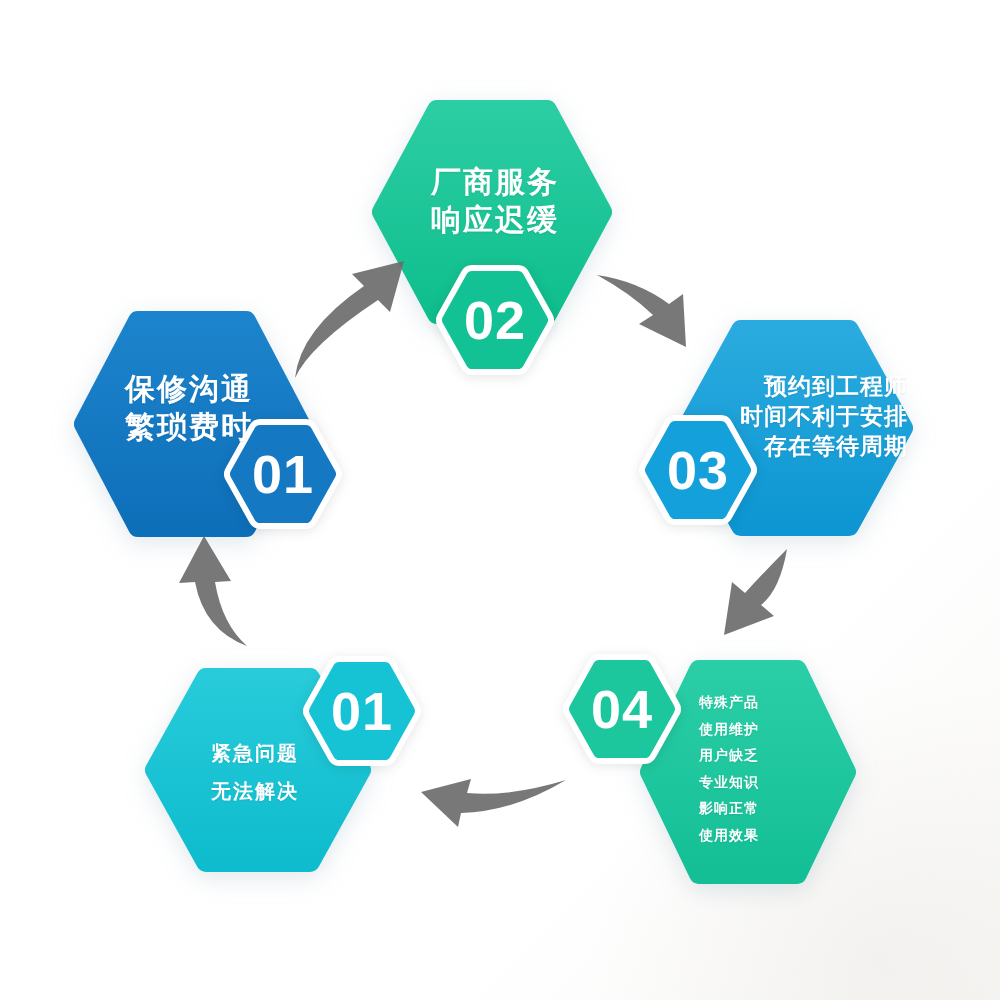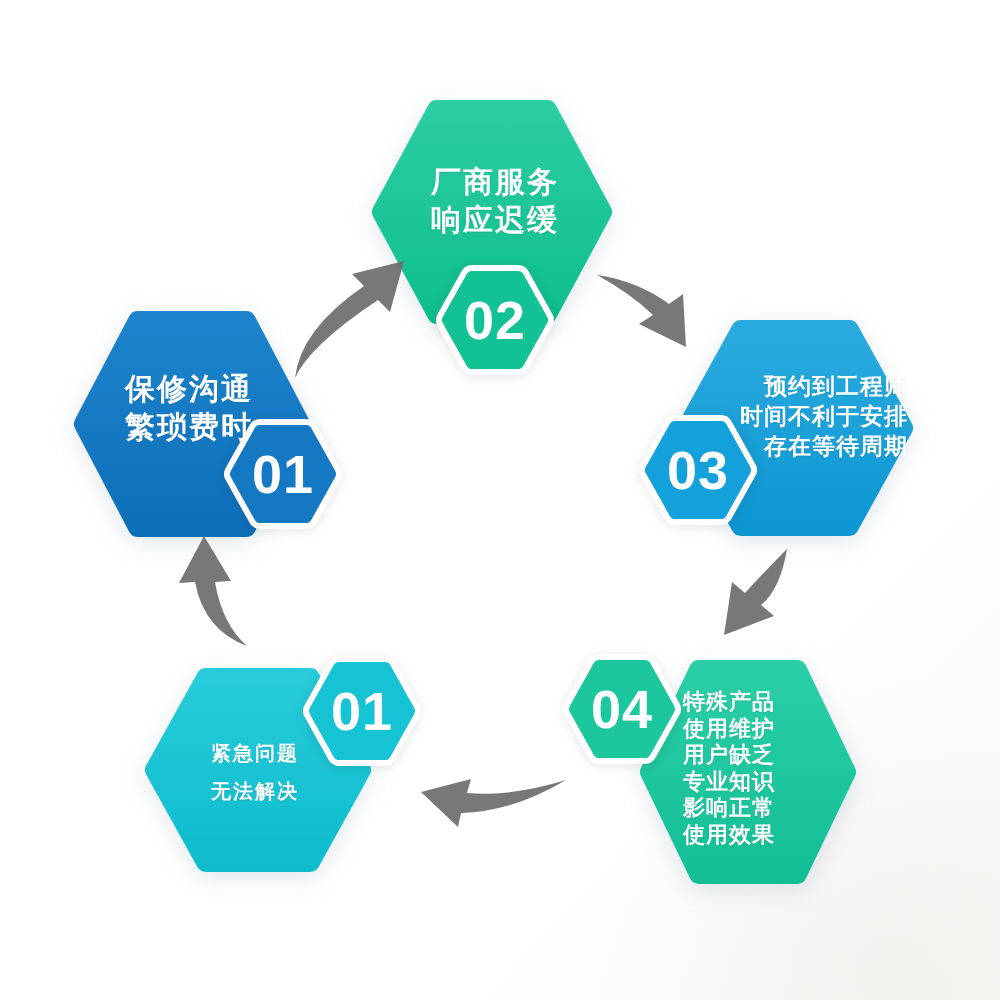--- a/index.html
+++ b/index.html
@@ -14,21 +14,21 @@
   .hex{filter:drop-shadow(0 6px 12px rgba(90,125,150,0.18));}
   .badge-halo{filter:drop-shadow(0 2px 6px rgba(0,0,0,0.10));}
   .arrow{opacity:0.92;}
   .txt{position:absolute;transform:translate(-50%,-50%);color:#ffffff;font-weight:bold;
        text-align:center;white-space:pre-line;}
   .node-label{letter-spacing:2px;text-shadow:0 1px 2px rgba(0,0,0,0.08);}
   #label-01{left:181px;top:408px;font-size:30px;line-height:38px;margin-left:8px;}
   #label-02{left:495px;top:201px;font-size:30px;line-height:38px;}
   #label-03{left:740px;top:416px;font-size:23px;line-height:30px;transform:translate(0,-50%);
             text-align:right;letter-spacing:1px;}
-  #label-04{left:729px;top:768px;font-size:22px;line-height:26.5px;letter-spacing:1px;}
+  #label-04{left:729px;top:768px;font-size:14px;line-height:26.5px;letter-spacing:1px;}
   #label-05{left:255px;top:772px;font-size:20px;line-height:38px;}
   .badge-num{font-size:54px;letter-spacing:1px;}
   #num-01{left:283px;top:474px;}
   #num-02{left:495px;top:320px;}
   #num-03{left:698px;top:470px;}
   #num-04{left:622px;top:709px;}
   #num-05{left:362px;top:711px;}
   #title{left:500px;top:520px;color:#1A7FC7;font-size:46px;line-height:84px;
          letter-spacing:3px;font-weight:bold;}
 </style>

